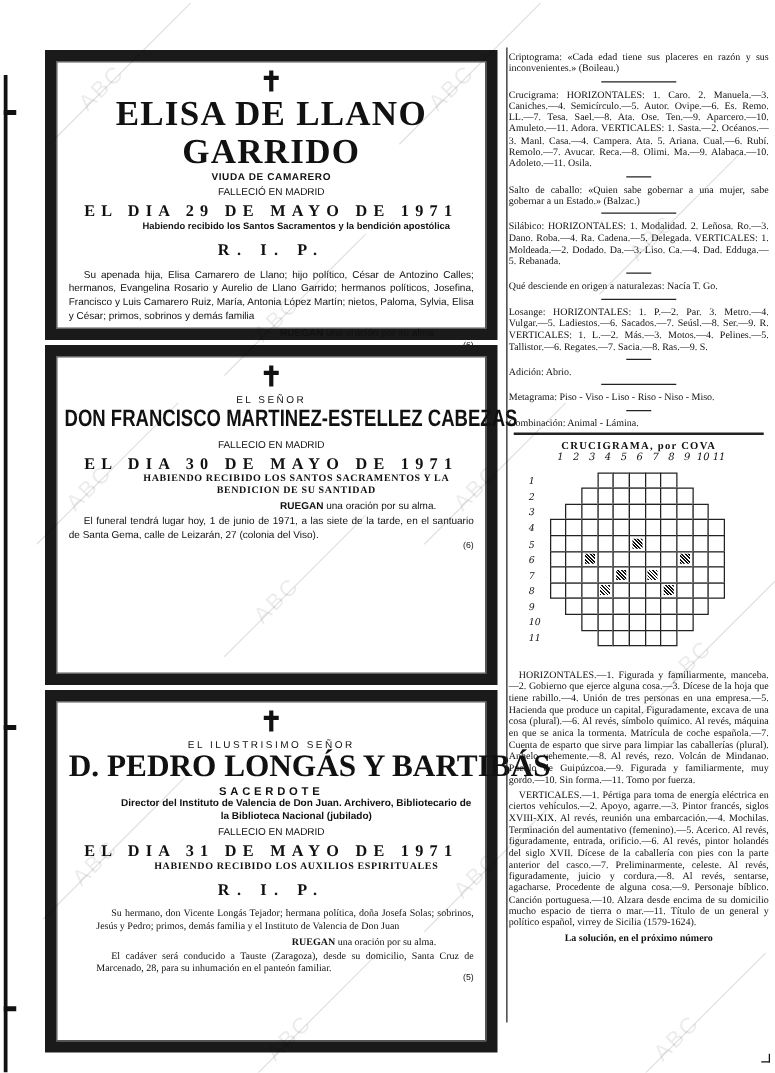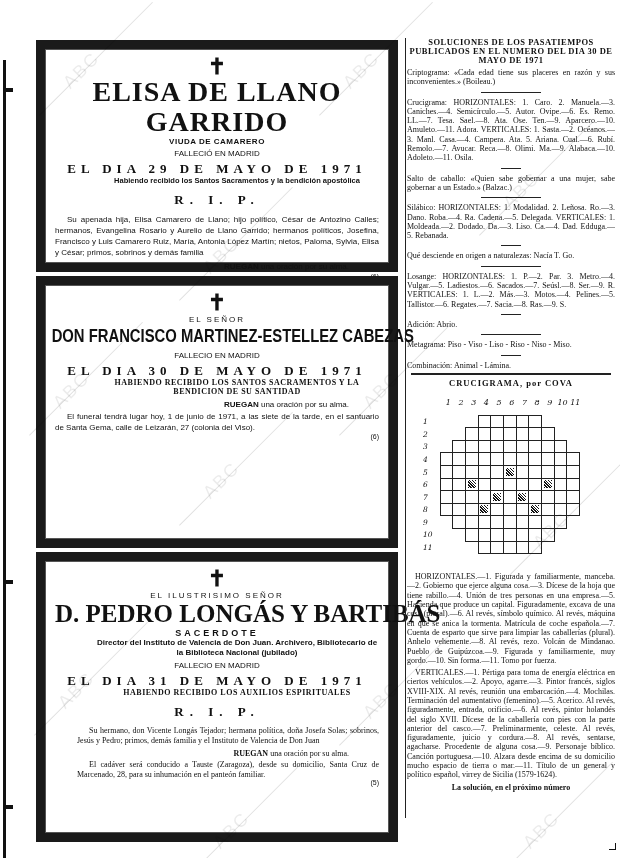--- a/index.html
+++ b/index.html
@@ -32,21 +32,21 @@
   .n2 { height:272px; }
   .n3 { height:290px; }
 
   .right-col { position:absolute; left:407px; top:38px; width:208px; font-family:"Liberation Serif", serif; font-size:8px; line-height:9.3px; color:#111; }
   .right-col .vline { position:absolute; left:-2px; top:0; width:1px; height:780px; background:#222; }
   .sol-title { font-weight:bold; text-align:center; font-size:8.5px; line-height:9px; letter-spacing:0.5px; }
   .para { text-align:justify; margin:3px 0; }
   .sep { width:60px; height:1px; background:#222; margin:5px auto; }
   .sep.short { width:20px; }
   .sep.long { width:200px; height:2px; margin:3px auto; }
-  .cw-title { text-align:center; font-weight:bold; font-size:8.5px; letter-spacing:1px; margin:4px 0 10px; }
+  .cw-title { text-align:center; font-weight:bold; font-size:8.5px; letter-spacing:1px; margin:4px 0 0; }
   .cw-wrap { position:relative; height:170px; }
   .col-labels { position:absolute; left:35px; top:0; display:flex; font-family:"DejaVu Serif", serif; font-size:8px; font-style:italic; }
   .col-labels span { width:12.7px; text-align:center; }
   .row-labels { position:absolute; left:16px; top:18px; font-family:"DejaVu Serif", serif; font-size:7.5px; font-style:italic; }
   .row-labels span { display:block; height:12.6px; line-height:12.6px; }
   .grid { position:absolute; left:33px; top:17px; display:grid; grid-template-columns:repeat(11,12.7px); grid-template-rows:repeat(11,12.6px); }
   .cell { box-sizing:border-box; border:1px solid #222; margin:-0.5px; background:#fff; }
   .cell.black { background:#fff; }
   .cell.black::after { content:""; display:block; width:8px; height:8px; margin:1.5px auto; background:repeating-linear-gradient(45deg,#111 0 1px,#fff 1px 2px); }
   .cell.void { border:none; background:transparent; }
@@ -105,21 +105,20 @@
     <div class="rip">R. I. P.</div>
     <div class="body-text serif">Su hermano, don Vicente Longás Tejador; hermana política, doña Josefa Solas; sobrinos, Jesús y Pedro; primos, demás familia y el Instituto de Valencia de Don Juan</div>
     <div class="ruegan" style="font-family:'Liberation Serif',serif"><b>RUEGAN</b> <span>una oración por su alma.</span></div>
     <div class="body-text serif">El cadáver será conducido a Tauste (Zaragoza), desde su domicilio, Santa Cruz de Marcenado, 28, para su inhumación en el panteón familiar.</div>
     <div class="refnum">(5)</div>
   </div>
 </div>
 
 <div class="right-col">
   <div class="vline"></div>
-  <div class="sol-title">SOLUCIONES DE LOS PASATIEMPOS PUBLICADOS EN EL NUMERO DEL DIA 30 DE MAYO DE 1971</div>
 
   <div id="sections">
       <div class="para">Criptograma: «Cada edad tiene sus placeres en razón y sus inconvenientes.» (Boileau.)</div>
       <div class="sep"></div>
       <div class="para">Crucigrama: HORIZONTALES: 1. Caro. 2. Manuela.—3. Caniches.—4. Semicírculo.—5. Autor. Ovipe.—6. Es. Remo. LL.—7. Tesa. Sael.—8. Ata. Ose. Ten.—9. Aparcero.—10. Amuleto.—11. Adora. VERTICALES: 1. Sasta.—2. Océanos.—3. Manl. Casa.—4. Campera. Ata. 5. Ariana. Cual.—6. Rubí. Remolo.—7. Avucar. Reca.—8. Olimi. Ma.—9. Alabaca.—10. Adoleto.—11. Osila.</div>
       <div class="sep short"></div>
       <div class="para">Salto de caballo: «Quien sabe gobernar a una mujer, sabe gobernar a un Estado.» (Balzac.)</div>
       <div class="sep"></div>
       <div class="para">Silábico: HORIZONTALES: 1. Modalidad. 2. Leñosa. Ro.—3. Dano. Roba.—4. Ra. Cadena.—5. Delegada. VERTICALES: 1. Moldeada.—2. Dodado. Da.—3. Liso. Ca.—4. Dad. Edduga.—5. Rebanada.</div>
       <div class="sep short"></div>

